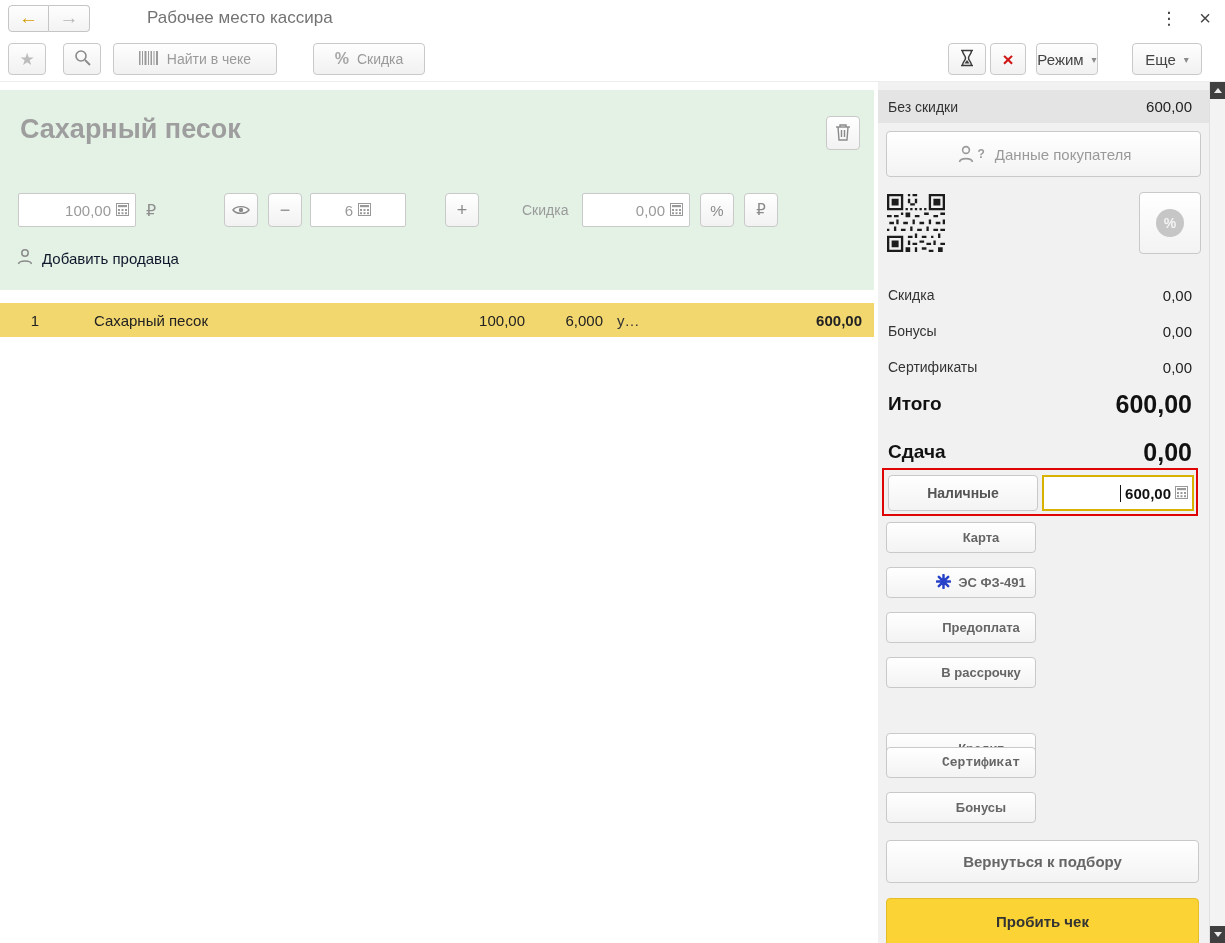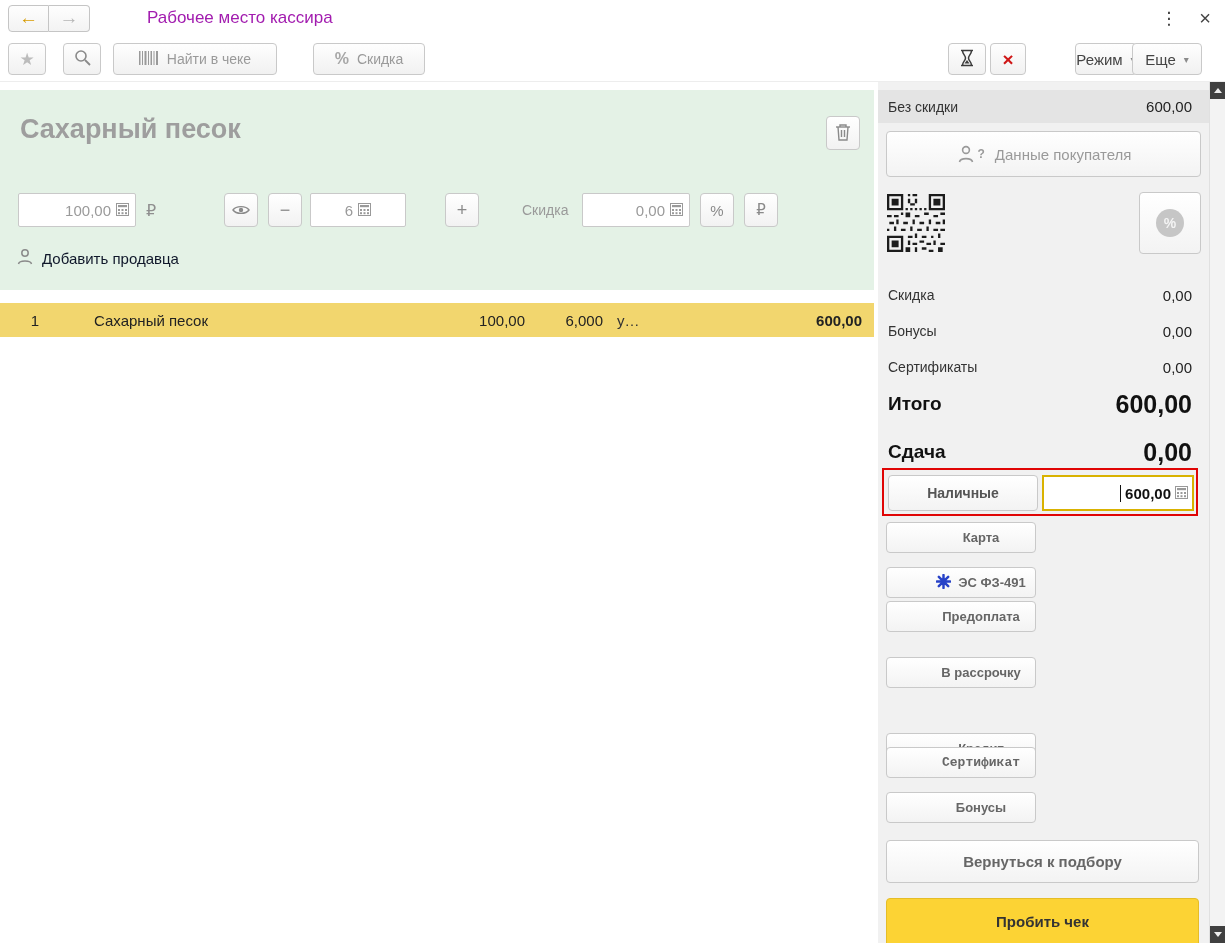--- a/index.html
+++ b/index.html
@@ -6,21 +6,21 @@
   html,body { width:1225px; height:943px; overflow:hidden; }
   body { font-family:"Liberation Sans","DejaVu Sans",sans-serif; background:#fff; }
   .app { position:relative; width:1225px; height:943px; background:#fff; overflow:hidden; }
 
   
   .titlebar { position:absolute; top:0; left:0; width:100%; height:36px; background:#fff; display:flex; align-items:center; }
   .nav-group { display:flex; margin-left:8px; }
   .nav-btn { width:41px; height:27px; border:1px solid #c5c5c5; background:linear-gradient(#fefefe,#f3f3f3); display:flex; align-items:center; justify-content:center; font-size:19px; font-weight:bold; cursor:pointer; }
   .nav-btn.back { border-radius:4px 0 0 4px; color:#d79b00; }
   .nav-btn.fwd  { border-radius:0 4px 4px 0; color:#b5b5b5; border-left:none; }
-  .win-title { margin-left:57px; font-size:17px; color:#a21caf; }
+  .win-title { margin-left:57px; font-size:17px; color:#737373; }
   .title-right { margin-left:auto; display:flex; align-items:center; gap:22px; margin-right:14px; }
   .kebab { font-size:17px; color:#333; cursor:pointer; }
   .close-x { font-size:20px; color:#444; cursor:pointer; line-height:1; }
 
   
   .toolbar { position:absolute; top:36px; left:0; width:100%; height:46px; background:#fff; border-bottom:1px solid #ededed; }
   .tb-btn { position:absolute; top:7px; height:32px; border:1px solid #c9c9c9; border-radius:4px; background:linear-gradient(#fefefe,#f1f1f1); display:flex; align-items:center; justify-content:center; gap:8px; color:#9a9a9a; font-size:14px; padding:0 12px; cursor:pointer; }
   .tb-btn .star { font-size:17px; color:#bcbcbc; }
   .tb-btn.icon-only { padding:0; }
   .dark-btn-text { color:#444; font-size:15px; }
@@ -136,21 +136,21 @@
       <span><svg width="16" height="18" viewBox="0 0 16 18">
             <g stroke="#3c3c3c" stroke-width="1.5" fill="none">
               <path d="M2 1.5h12M2 16.5h12M3.5 1.5c0 4 3 4.5 3 7.5s-3 3.5-3 7.5M12.5 1.5c0 4-3 4.5-3 7.5s3 3.5 3 7.5"></path>
             </g>
             <path d="M5.5 14.5h5L8 11z" fill="#3c3c3c"></path>
           </svg></span>
     </button>
     <button class="tb-btn icon-only" style="left:990px;width:36px;">
       <span class="redx">×</span>
     </button>
-    <button class="tb-btn" style="left:1075px;width:62px;">
+    <button class="tb-btn" style="left:1036px;width:62px;">
       <span class="dark-btn-text">Режим</span>
       <span class="dd">▾</span>
     </button>
     <button class="tb-btn" style="left:1132px;width:70px;">
       <span class="dark-btn-text">Еще</span>
       <span class="dd">▾</span>
     </button>
   </div>
 
   <div class="product-panel">
@@ -331,21 +331,21 @@
 
     <button class="side-btn pay-btn" style="top:440px;">Карта</button>
     <button class="side-btn pay-btn" style="top:485px;">
       <span><svg width="15" height="15" viewBox="0 0 16 16">
             <g stroke="#2742c8" stroke-width="2.6" stroke-linecap="round">
               <path d="M8 1v14M1 8h14M3 3l10 10M13 3L3 13"></path>
             </g>
           </svg></span>
       <span>ЭС ФЗ-491</span>
     </button>
-    <button class="side-btn pay-btn" style="top:519px;">Предоплата</button>
+    <button class="side-btn pay-btn" style="top:530px;">Предоплата</button>
     <button class="side-btn pay-btn" style="top:575px;">В рассрочку</button>
     <button class="side-btn pay-btn" style="top:651px;">Кредит</button>
     <button class="side-btn pay-btn" style="top:665px;font-family:Liberation Mono, monospace;">Сертификат</button>
     <button class="side-btn pay-btn" style="top:710px;">Бонусы</button>
 
     <button class="side-btn wide-btn" style="top:758px;height:43px;">Вернуться к подбору</button>
     <button class="submit-btn">Пробить чек</button>
   </div>
 
   <div class="scrollbar">

